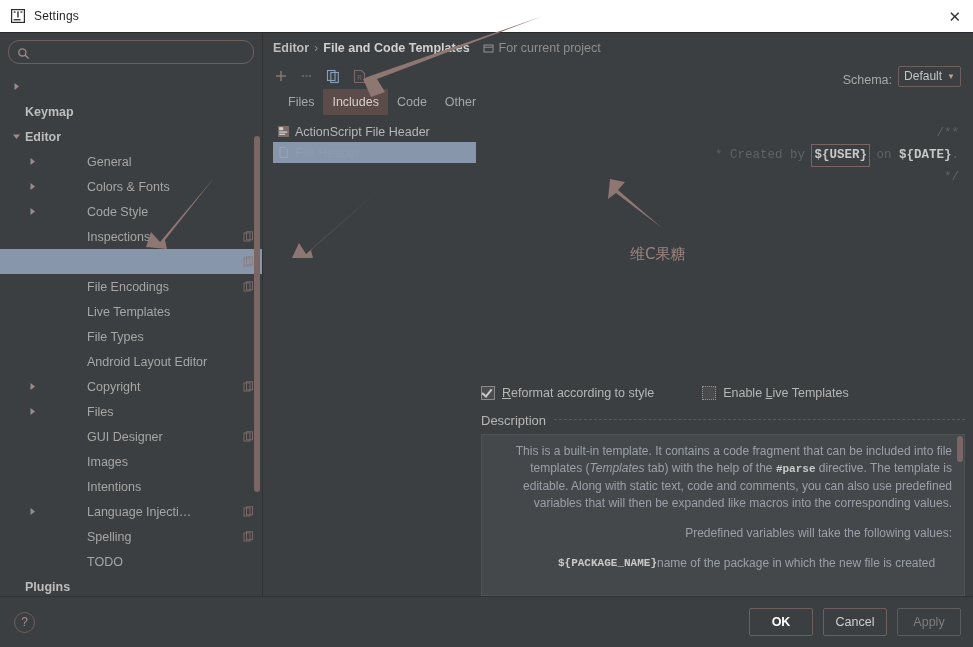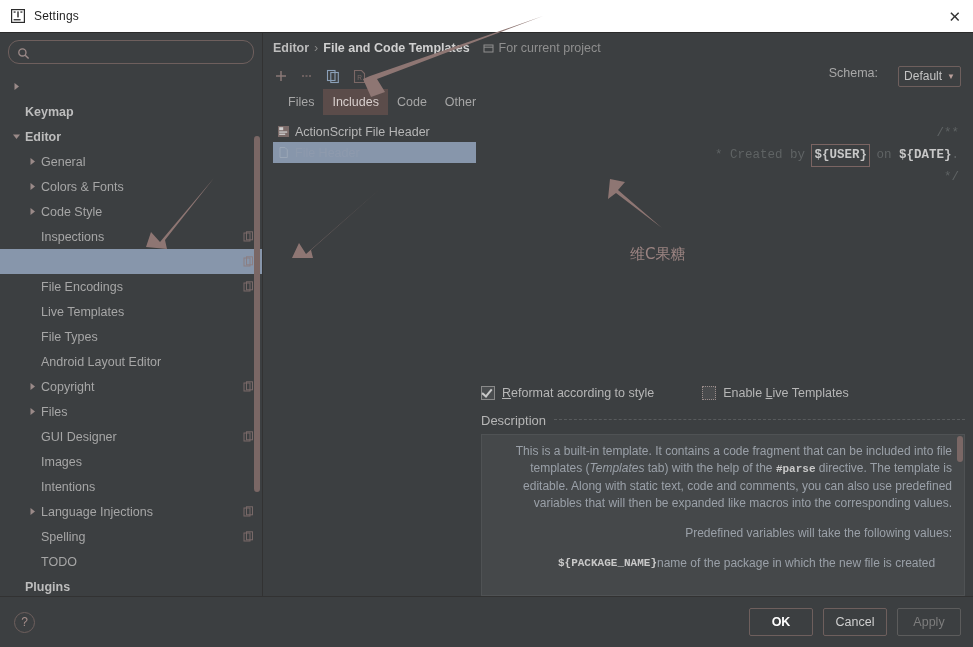--- a/index.html
+++ b/index.html
@@ -100,21 +100,21 @@
     width: 12px; flex: 0 0 12px;
     display: flex; align-items: center; justify-content: center;
     margin-right: 3px;
   }
   .trow .tlabel { flex: 1 1 auto; overflow: hidden; text-overflow: ellipsis; }
   .trow .tbadge {
     width: 11px; height: 11px; flex: 0 0 11px;
     opacity: .75;
   }
   .ind0 { padding-left: 10px; }
-  .ind1 { padding-left: 26px; }
+  .ind1 { padding-left: 26px; gap: 46px; }
 
   
   #lscroll {
     position: absolute; right: 2px; top: 4px;
     width: 6px; height: 405px;
     background: #3c3f41;
   }
   #lscroll .thumb {
     position: absolute; left: 0; top: 62px;
     width: 6px; height: 356px;
@@ -144,21 +144,21 @@
     display: flex; align-items: center;
     gap: 10px;
   }
   #toolbar .tbtn {
     width: 16px; height: 16px;
     display: flex; align-items: center; justify-content: center;
     cursor: pointer;
   }
   #toolbar .spacer { flex: 1 1 auto; }
   #schema-group {
-    display: flex; align-items: flex-start; gap: 20px;
+    display: flex; align-items: flex-end; gap: 6px;
     font-size: 12.5px; color: #a8a8a8;
     padding-right: 4px;
   }
   #schema-combo {
     border: 1px solid #6e5f5d;
     border-radius: 2px;
     height: 19px;
     padding: 0 5px;
     display: flex; align-items: center; gap: 5px;
     color: #c4c4c4; font-size: 12px;

